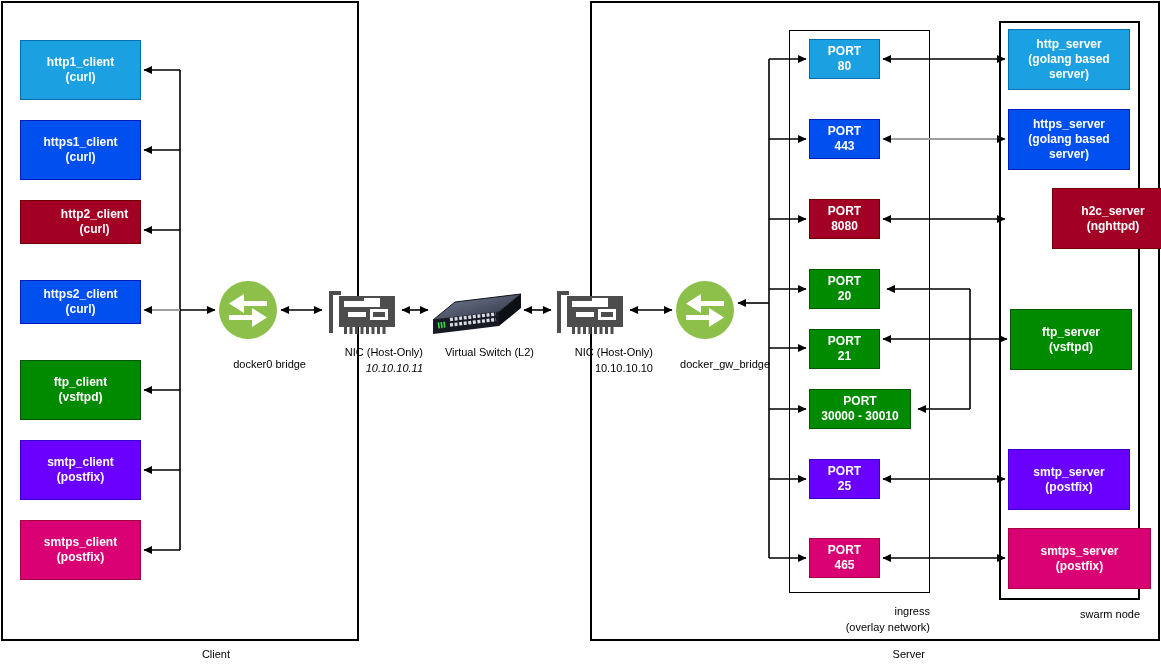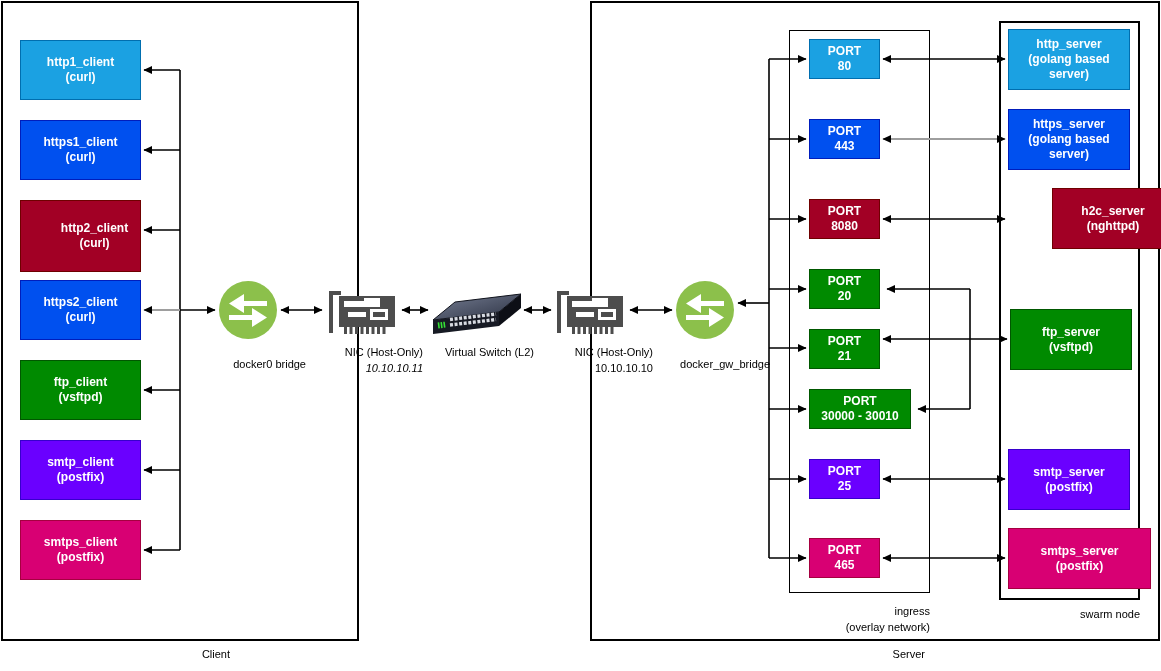--- a/index.html
+++ b/index.html
@@ -27,25 +27,25 @@
   <div class="inner-box" style="left:999px;top:21px;width:141px;height:579px;border-width:2px;"></div>
 
   <div class="node" style="left: 20px; top: 40px; width: 121px; height: 60px; background-color: rgb(27, 161, 226); border-color: rgb(0, 110, 175);">
     <span>http1_client</span>
     <span>(curl)</span>
   </div>
   <div class="node" style="left: 20px; top: 120px; width: 121px; height: 60px; background-color: rgb(0, 80, 239); border-color: rgb(0, 29, 188);">
     <span>https1_client</span>
     <span>(curl)</span>
   </div>
-  <div class="node" style="left: 20px; top: 200px; width: 121px; height: 72px; background-color: rgb(162, 0, 37); border-color: rgb(111, 0, 0); padding-left: 28px;">
+  <div class="node" style="left: 20px; top: 200px; width: 121px; height: 44px; background-color: rgb(162, 0, 37); border-color: rgb(111, 0, 0); padding-left: 28px;">
     <span>http2_client</span>
     <span>(curl)</span>
   </div>
-  <div class="node" style="left: 20px; top: 280px; width: 121px; height: 60px; background-color: rgb(0, 80, 239); border-color: rgb(0, 29, 188);">
+  <div class="node" style="left: 20px; top: 280px; width: 121px; height: 44px; background-color: rgb(0, 80, 239); border-color: rgb(0, 29, 188);">
     <span>https2_client</span>
     <span>(curl)</span>
   </div>
   <div class="node" style="left: 20px; top: 360px; width: 121px; height: 60px; background-color: rgb(0, 138, 0); border-color: rgb(0, 87, 0);">
     <span>ftp_client</span>
     <span>(vsftpd)</span>
   </div>
   <div class="node" style="left: 20px; top: 440px; width: 121px; height: 60px; background-color: rgb(106, 0, 255); border-color: rgb(55, 0, 204);">
     <span>smtp_client</span>
     <span>(postfix)</span>

